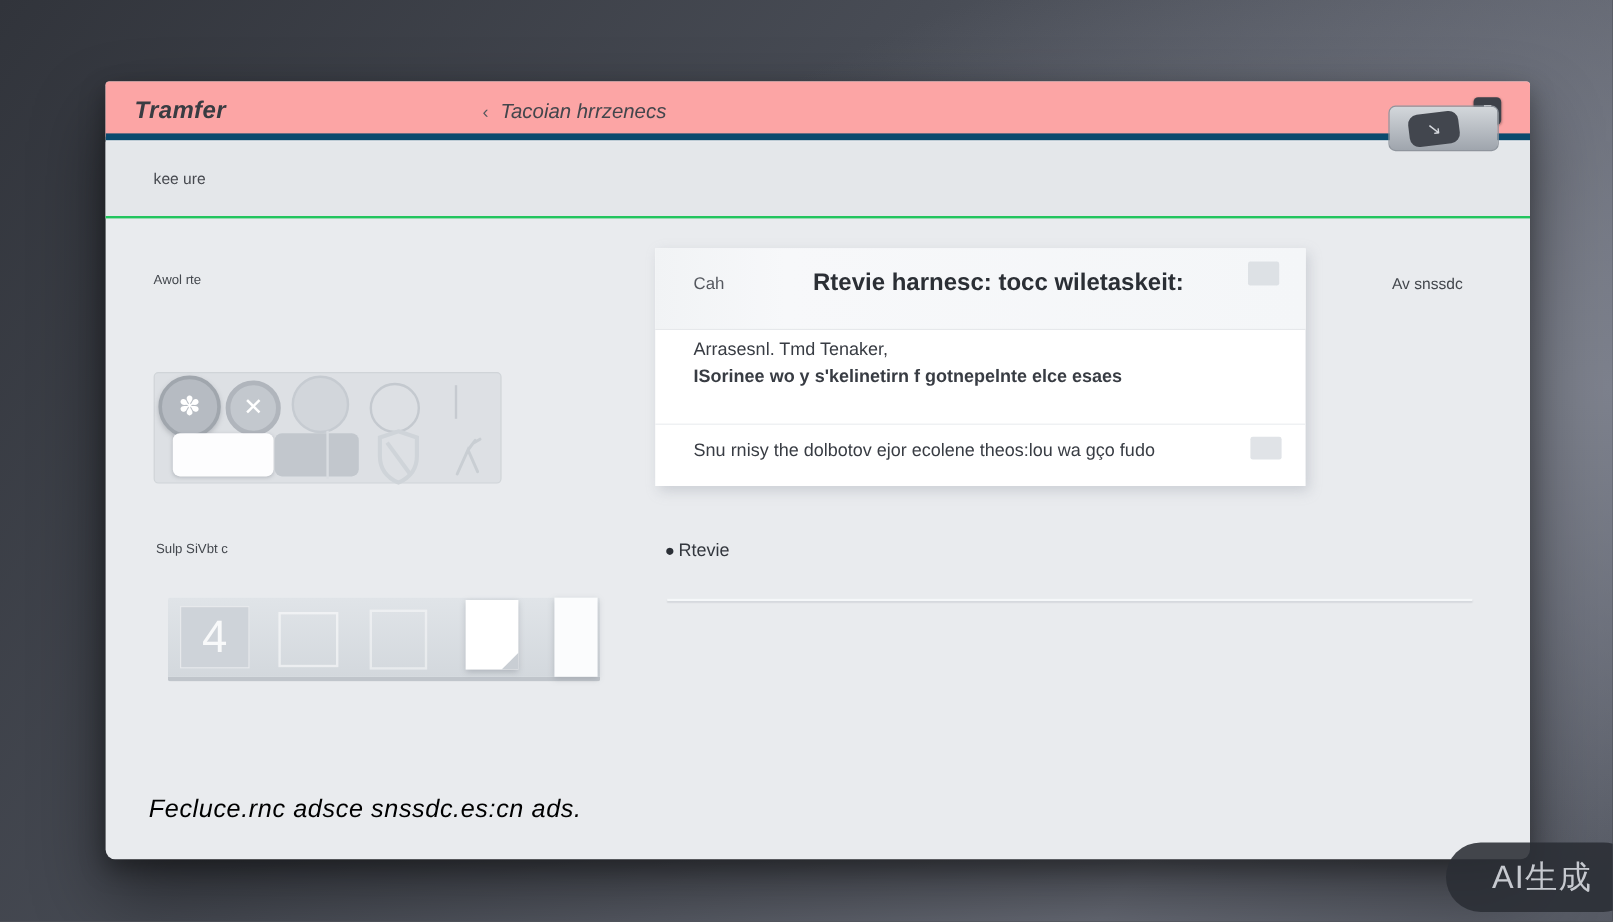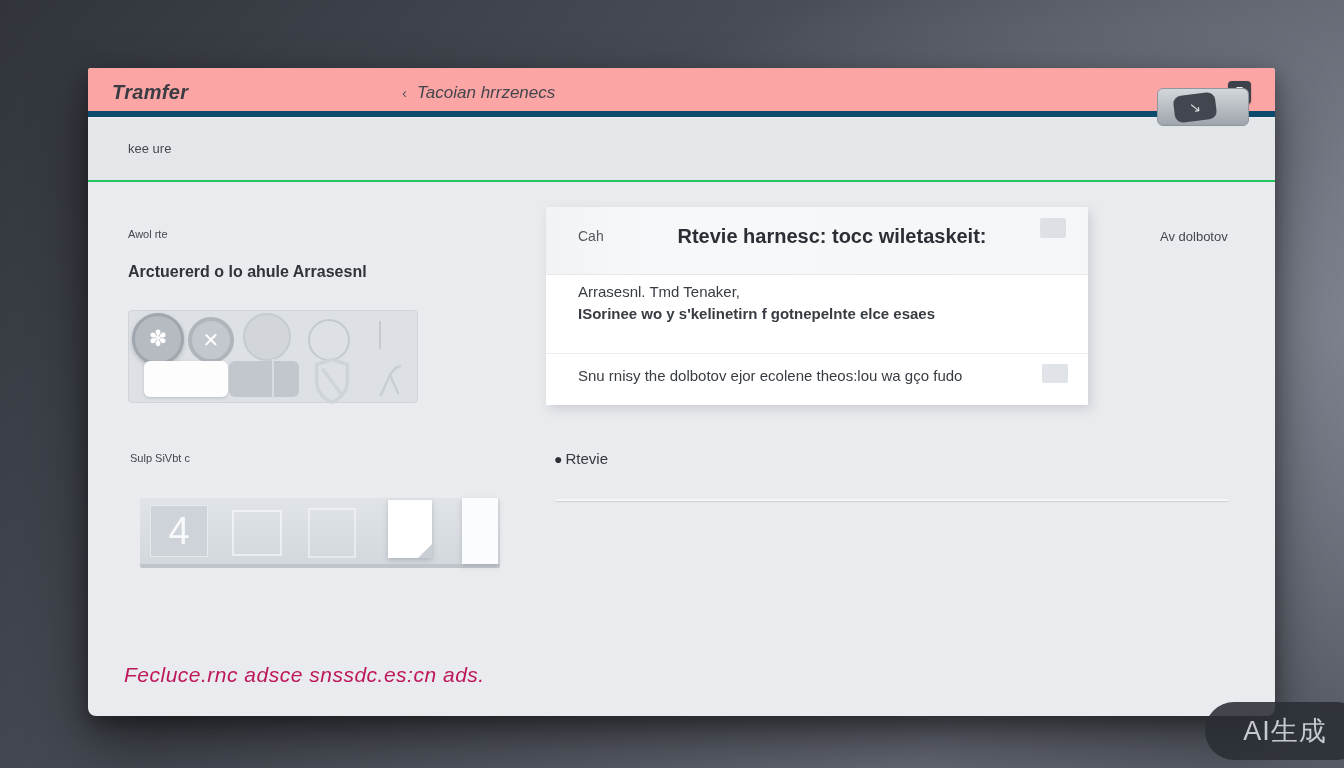--- a/index.html
+++ b/index.html
@@ -59,21 +59,21 @@
   .thumb{position:absolute;cursor:pointer;}
   .t1{left:10px;top:7px;width:58px;height:52px;background:#ced3d9;border:1px solid rgba(255,255,255,.5);
       color:rgba(255,255,255,.85);font-size:38px;font-weight:300;text-align:center;line-height:50px;}
   .t2{left:92px;top:12px;width:50px;height:46px;border:2px solid rgba(255,255,255,.55);}
   .t3{left:168px;top:10px;width:48px;height:50px;border:2px solid rgba(255,255,255,.45);}
   .t4{left:248px;top:2px;width:44px;height:58px;background:#fff;box-shadow:0 2px 5px rgba(120,126,134,.4);}
   .t4::after{content:"";position:absolute;right:0;bottom:0;width:0;height:0;
       border-left:14px solid transparent;border-bottom:14px solid #c9ced4;}
   .t5{left:322px;top:0px;width:36px;height:66px;background:#fbfcfd;box-shadow:0 2px 5px rgba(120,126,134,.35);}
   .lp-footnote{position:absolute;left:36px;top:595px;font-size:21px;font-style:italic;
-    color:#be185d;letter-spacing:.5px;}
+    color:#000000;letter-spacing:.5px;}
   
   .card{position:absolute;left:458px;top:139px;width:542px;height:198px;background:#fff;
     box-shadow:3px 4px 10px rgba(150,155,165,.35);}
   .card-header{position:absolute;left:0;top:0;width:100%;height:68px;
     background:linear-gradient(90deg,#f1f3f5 0%,#f7f8fa 20%,#f4f6f8 100%);border-bottom:1px solid #e6e8eb;}
   .card-header-label{position:absolute;left:32px;top:0;line-height:58px;font-size:14px;color:#55585f;}
   .card-title{position:absolute;left:90px;right:60px;top:0;line-height:58px;text-align:center;
     font-size:20px;font-weight:700;color:#2b2f35;}
   .card-hdr-box{position:absolute;right:22px;top:11px;width:26px;height:20px;background:#dde1e5;
     border-radius:2px;cursor:pointer;}
@@ -111,21 +111,20 @@
     </div>
 
     <div class="toolbar">
       <div class="toolbar-label">kee ure</div>
     </div>
     <div class="toolbar-btn">
       <div class="blob">↘</div>
     </div>
 
     <div class="section-label lp-label1">Awol rte</div>
-    <div class="lp-heading">Arctuererd o lo ahule Arrasesnl</div>
 
     <div class="icon-tray">
       <div class="circ c1">✽</div>
       <div class="circ c2">✕</div>
       <div class="circ c3"></div>
       <div class="circ c4"></div>
       <div class="tray-tick"></div>
       <div class="pill-white"></div>
       <div class="pill-gray"></div>
       <div class="pill-div"></div>
@@ -165,19 +164,19 @@
       <div class="card-div"></div>
       <div class="card-line cl3">Snu rnisy  the dolbotov ejor ecolene  theos:lou wa gço fudo</div>
       <div class="card-checkbox"></div>
     </div>
 
     <div class="status-row">
       <span class="dot">●</span><span>Rtevie</span>
     </div>
     <div class="hline"></div>
 
-    <div class="section-label rp-label">Av dolbotov</div>
+    <div class="section-label rp-label">Av snssdc</div>
 
   </div>
 
   <div class="watermark">AI生成</div>
 
 </div>
 
 </body></html>

